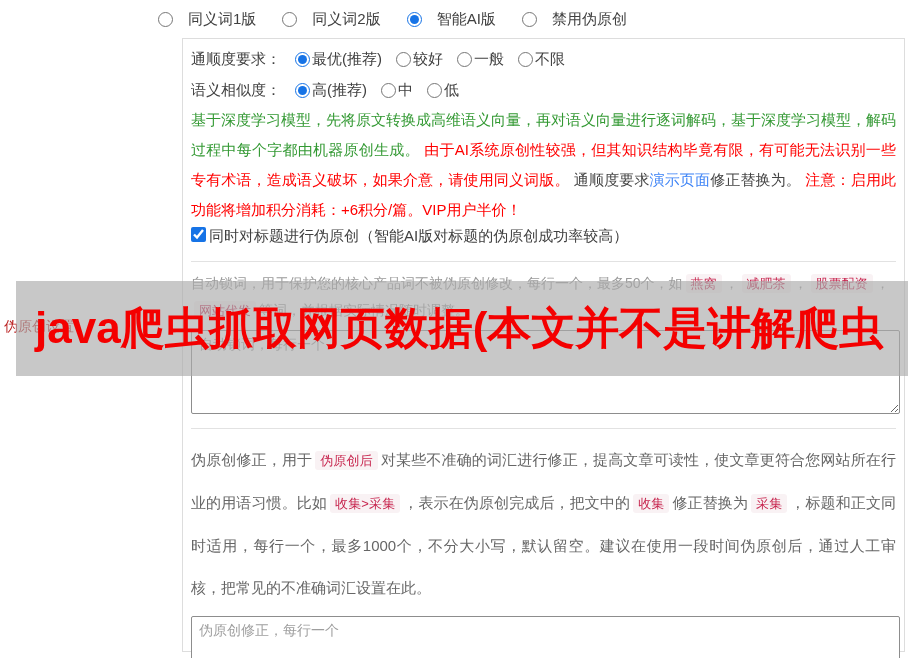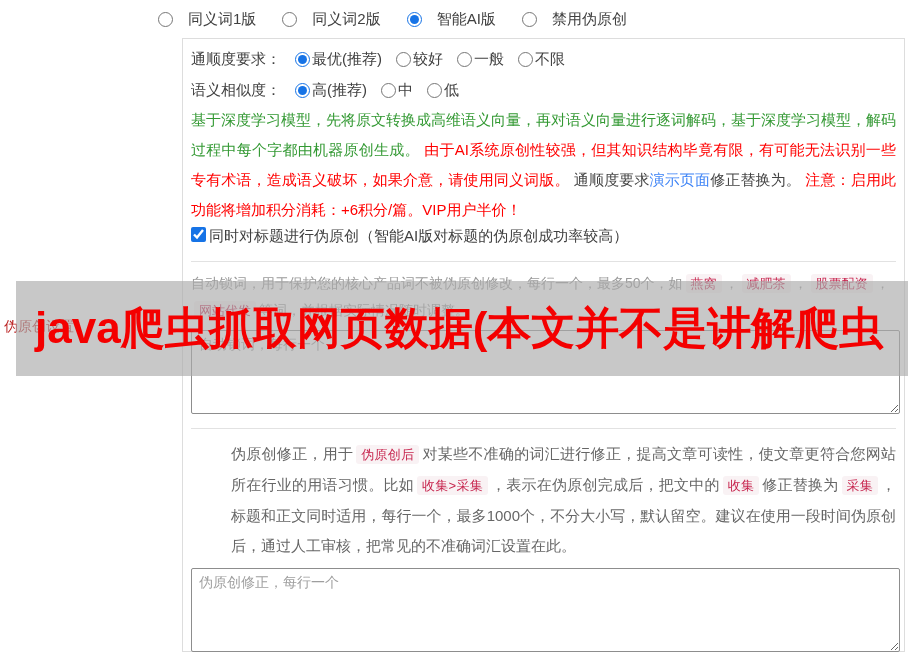--- a/index.html
+++ b/index.html
@@ -39,22 +39,22 @@
   .code { color: #c7254e; background: #f9f2f4; padding: 2px 5px; border-radius: 3px;
     margin: 0 3px; font-size: 13px; }
 
   textarea { display: block; width: 709px; border: 1px solid #8d8d8d; border-radius: 2px;
     font-family: Liberation Serif, serif; font-size: 14px; color: #333;
     padding: 5px 7px; resize: both; background: #fff; }
   textarea::placeholder { color: #9e9e9e; }
   .lock-textarea { height: 84px; }
   .fix-textarea { height: 84px; margin-top: 7px; }
 
-  .fix-desc { margin-top: 10px; font-size: 15px; line-height: 30px; color: #666;
-    text-align: justify; margin-left: 40px; }
+  .fix-desc { margin-top: 10px; font-size: 15px; line-height: 42px; color: #666;
+    text-align: justify; }
 
   
   .side-label { position: absolute; left: 4px; top: 318px; font-size: 14px; color: #b91c1c; z-index: 1; }
 
   
   .overlay-band { position: absolute; left: 16px; top: 281px; width: 892px; height: 95px;
     background: rgba(170,170,170,0.65); z-index: 10; display: flex; align-items: center;
     overflow: hidden; pointer-events: none; }
   .overlay-title { font-size: 44px; font-weight: bold; color: #f40000; white-space: nowrap;
     margin-left: 19px; letter-spacing: 0px; }

